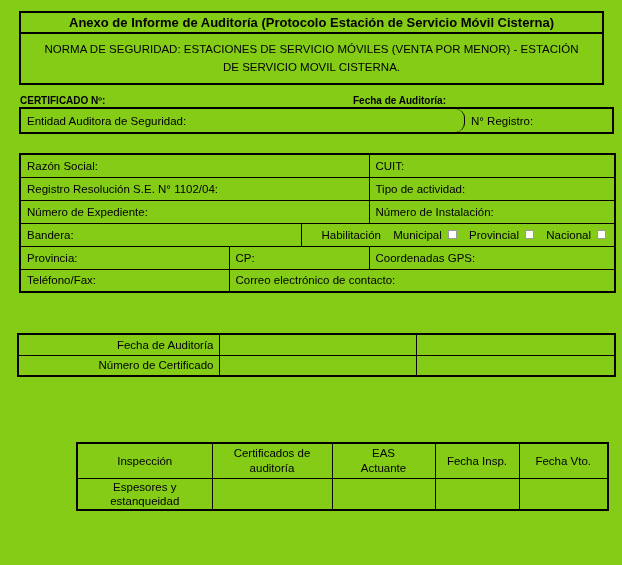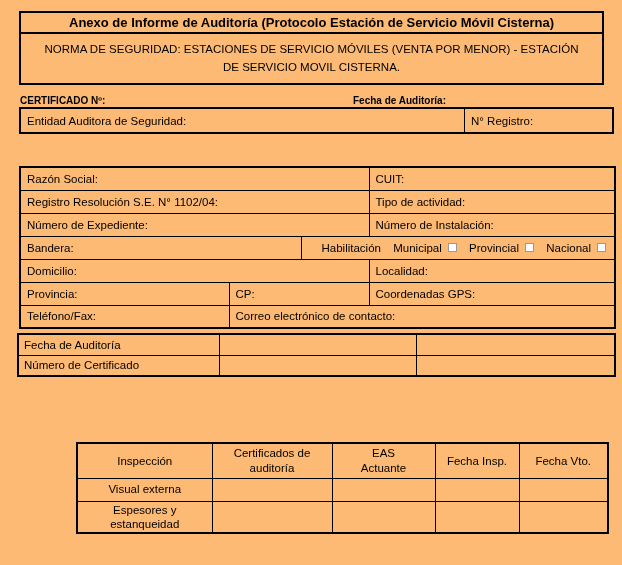--- a/index.html
+++ b/index.html
@@ -1,18 +1,18 @@
 <!DOCTYPE html>
 <html><head>
 <meta charset="utf-8">
 <style>
   * { margin:0; padding:0; box-sizing:border-box; }
   html,body { background:#ffffff; }
   .sheet {
-    position:relative; width:622px; height:565px; background:#fdba74;
+    position:relative; width:622px; height:565px; background:#84cc16;
     font-family:"Liberation Sans","DejaVu Sans",sans-serif; color:#000; overflow:hidden;
   }
   .abs { position:absolute; }
 
   
   .title-box {
     left:19px; top:11px; width:585px; height:23px; border:2px solid #000;
     display:flex; align-items:center; justify-content:center;
     font-weight:bold; font-size:13px;
   }
@@ -25,43 +25,43 @@
   
   .meta-label { font-weight:bold; font-size:10px; }
   .cert-no { left:20px; top:95px; }
   .fecha-aud { left:353px; top:95px; }
 
   
   .entidad-box {
     left:19px; top:107px; width:595px; height:27px; border:2px solid #000; display:flex;
     font-size:11.5px;
   }
-  .entidad-box .cell { display:flex; align-items:center; padding-left:6px; }
+  .entidad-box .cell { display:flex; align-items:center; padding-left:6px;border-radius:9px; }
   .entidad-box .c1 { flex:0 0 444px; border-right:1px solid #000; }
   .entidad-box .c2 { flex:1; }
 
   
   table { border-collapse:collapse; table-layout:fixed; font-size:11.5px; }
   td, th { border:1px solid #000; vertical-align:middle; font-weight:normal; overflow:hidden; }
 
-  .main-table { left:19px; top:153px; width:595px; border:2px solid #000;margin-top:13px; }
+  .main-table { left:19px; top:153px; width:595px; border:2px solid #000; }
   .main-table td { height:23px; padding:0 6px; text-align:left; }
 
   .hab-cell { padding:0 8px !important; }
   .hab-wrap { display:flex; align-items:flex-start; justify-content:space-between;padding-left:12px; }
   .hab-opt { display:flex; align-items:center; }
   .checkbox {
     display:inline-block; width:9px; height:9px; border:1px solid #9a9a9a;
     background:#fff; margin-left:6px; flex:0 0 auto;
   }
 
   .cert-table { left:17px; top:333px; width:597px; border:2px solid #000; }
   .cert-table td { height:21px; padding:0 5px; }
   .cert-table .hdr { text-align:center; }
-  .cert-table .lbl { text-align:left;margin-top:44px; }
+  .cert-table .lbl { text-align:right;margin-top:44px; }
 
   .insp-table { left:55px; top:442px; width:531px; border:2px solid #000;margin-left:21px; }
   .insp-table td { text-align:center; white-space:pre-line; line-height:1.25; padding:1px 3px; }
   .insp-table .hdr-row td { height:35px; }
   .insp-table .r1 td { height:23px; }
   .insp-table .r2 td { height:22px; }
   .insp-table .r3 td { height:24px;text-align:center; }
 </style>
 </head>
 <body>
@@ -119,24 +119,20 @@
             <span class="checkbox"></span>
           </span>
           <span class="hab-opt">
             <span>Nacional</span>
             <span class="checkbox"></span>
           </span>
         </div>
       </td>
     </tr>
     <tr>
-      <td colspan="3">Domicilio:</td>
-      <td>Localidad:</td>
-    </tr>
-    <tr>
       <td>Provincia:</td>
       <td colspan="2">CP:</td>
       <td>Coordenadas GPS:</td>
     </tr>
     <tr>
       <td>Teléfono/Fax:</td>
       <td colspan="3">Correo electrónico de contacto:</td>
     </tr>
   </tbody>
     </table>
@@ -172,27 +168,20 @@
     <tbody>
         <tr class="hdr-row">
       <td>Inspección</td>
       <td>Certificados de
 auditoría</td>
       <td>EAS
 Actuante</td>
       <td>Fecha Insp.</td>
       <td>Fecha Vto.</td>
     </tr>
-    <tr class="r1">
-      <td>Visual externa</td>
-      <td></td>
-      <td></td>
-      <td></td>
-      <td></td>
-    </tr>
     <tr class="r3">
       <td>Espesores y
 estanqueidad</td>
       <td></td>
       <td></td>
       <td></td>
       <td></td>
     </tr>
   </tbody>
     </table>

